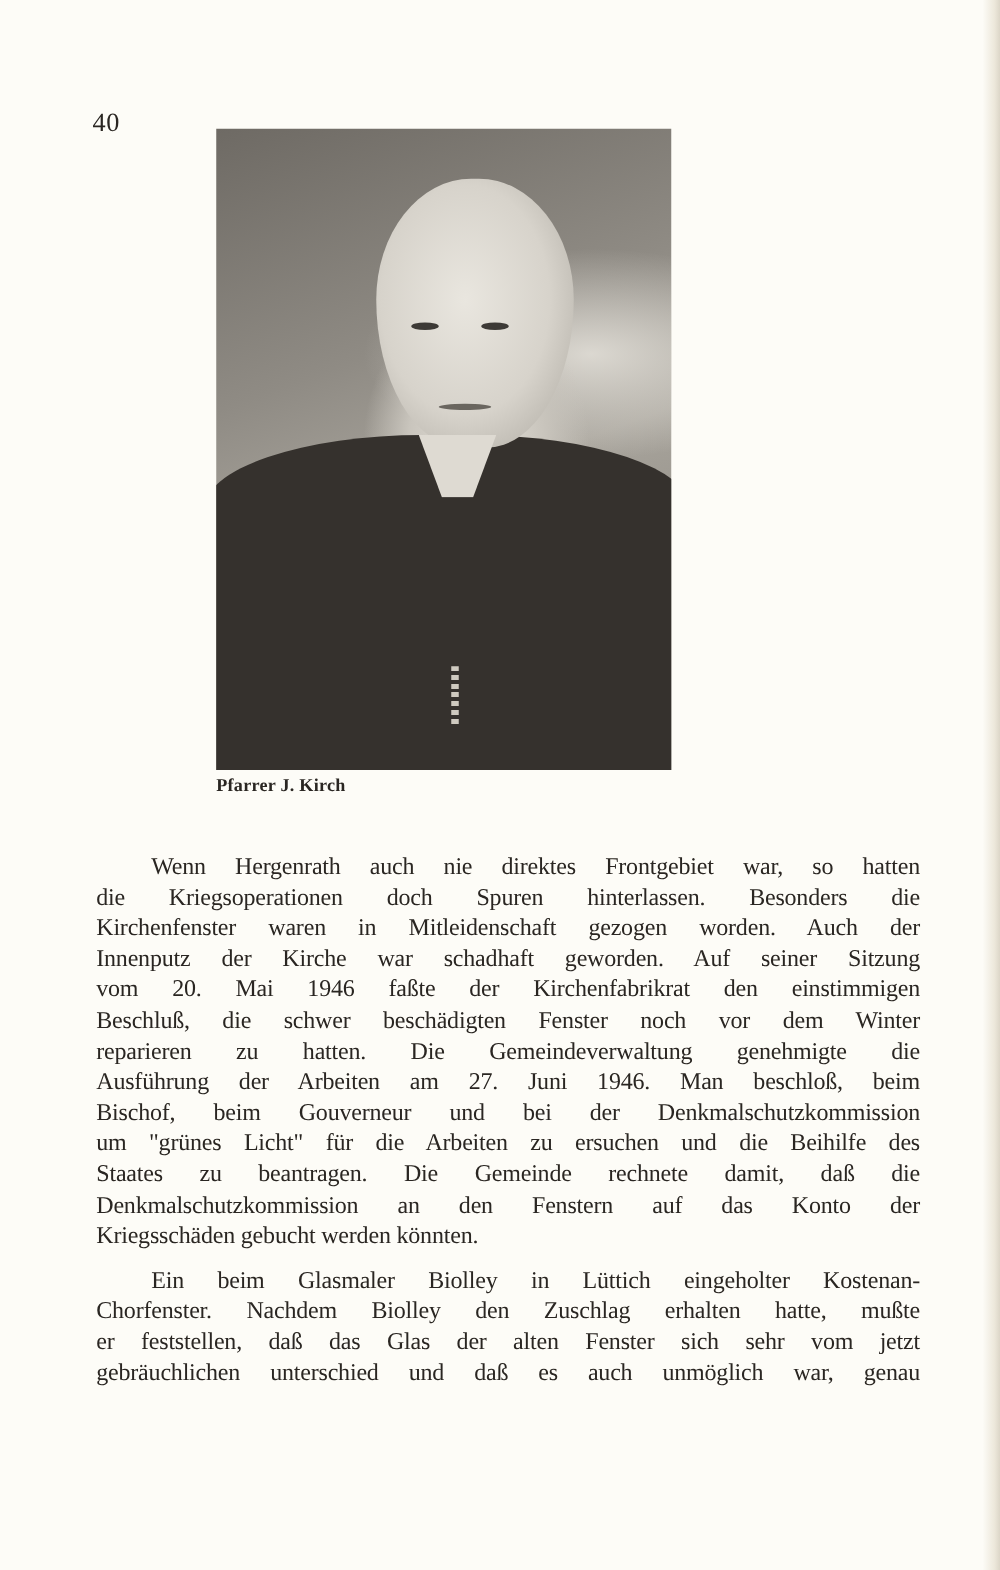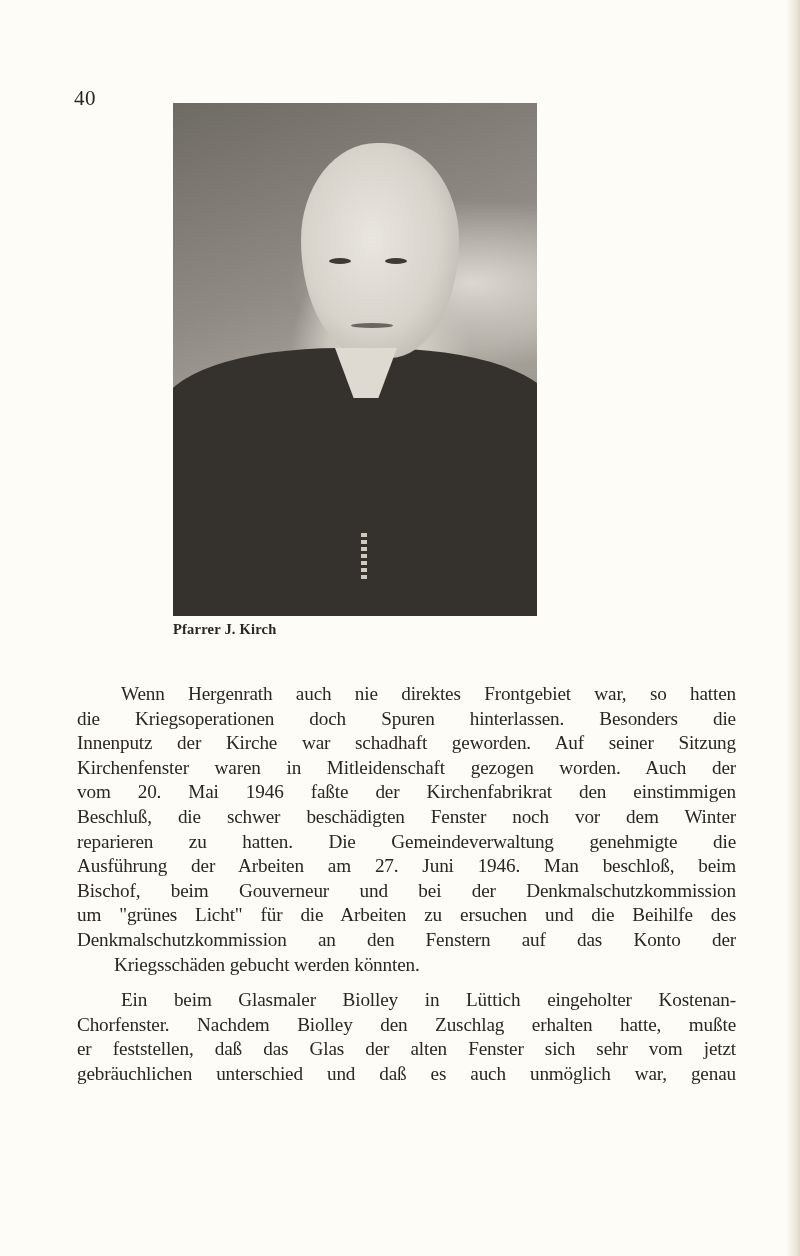--- a/index.html
+++ b/index.html
@@ -53,21 +53,21 @@
       position: absolute; left: 173px; top: 621px; width: 364px;
       text-align: left; font-weight: bold; font-size: 14.5px; letter-spacing: 0.2px;
     }
     .body-text {
       position: absolute; left: 77px; top: 682px; width: 659px;
       font-size: 19.2px; line-height: 24.6px;
       text-align: justify;
       letter-spacing: -0.15px;
     }
     .body-text .line { display: block; text-align: justify; text-align-last: justify; }
-    .body-text .line.last { text-align-last: left; margin-left: 37px; }
+    .body-text .line.last { text-align-last: left; }
     .body-text .line.first { text-indent: 44px; }
   </style>
 </head>
 <body>
 
 <div class="page-edge"></div>
 
 <div class="page-number">40</div>
 
 <div class="photo">
@@ -79,28 +79,29 @@
   <div class="collar"></div>
   <div class="chain"></div>
 </div>
 
 <div class="caption">Pfarrer J. Kirch</div>
 
 <div class="body-text">
   <div style="margin-bottom:11px;">
     <span class="line first">Wenn Hergenrath auch nie direktes Frontgebiet war, so hatten</span>
     <span class="line">die Kriegsoperationen doch Spuren hinterlassen. Besonders die</span>
+    <span class="line">Kirchenfenster waren in Mitleidenschaft gezogen worden. Auch der</span>
     <span class="line">Innenputz der Kirche war schadhaft geworden. Auf seiner Sitzung</span>
-    <span class="line">Kirchenfenster waren in Mitleidenschaft gezogen worden. Auch der</span>
     <span class="line">vom 20. Mai 1946 faßte der Kirchenfabrikrat den einstimmigen</span>
     <span class="line">Beschluß, die schwer beschädigten Fenster noch vor dem Winter</span>
     <span class="line">reparieren zu hatten. Die Gemeindeverwaltung genehmigte die</span>
     <span class="line">Ausführung der Arbeiten am 27. Juni 1946. Man beschloß, beim</span>
     <span class="line">Bischof, beim Gouverneur und bei der Denkmalschutzkommission</span>
     <span class="line">um "grünes Licht" für die Arbeiten zu ersuchen und die Beihilfe des</span>
+    <span class="line">Staates zu beantragen. Die Gemeinde rechnete damit, daß die</span>
     <span class="line">Denkmalschutzkommission an den Fenstern auf das Konto der</span>
     <span class="line last">Kriegsschäden gebucht werden könnten.</span>
   </div>
   <div>
     <span class="line first">Ein beim Glasmaler Biolley in Lüttich eingeholter Kostenan-</span>
     <span class="line">Chorfenster. Nachdem Biolley den Zuschlag erhalten hatte, mußte</span>
     <span class="line">er feststellen, daß das Glas der alten Fenster sich sehr vom jetzt</span>
     <span class="line">gebräuchlichen unterschied und daß es auch unmöglich war, genau</span>
   </div>
 </div>

